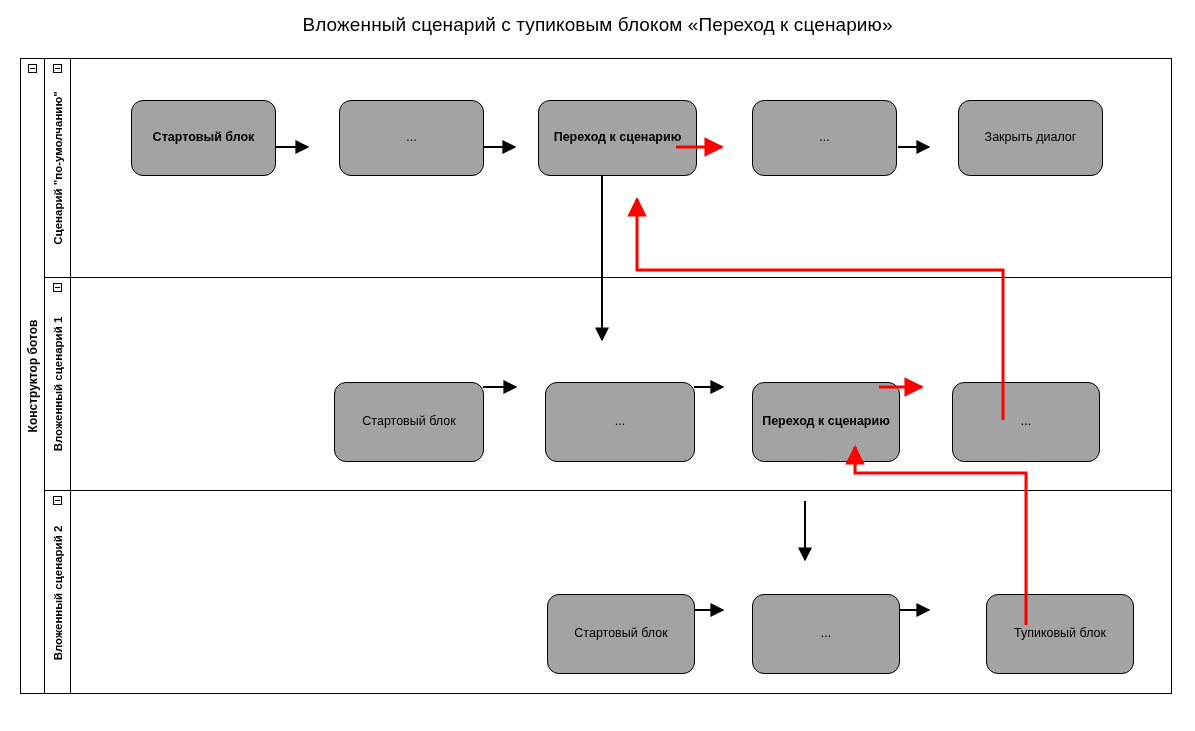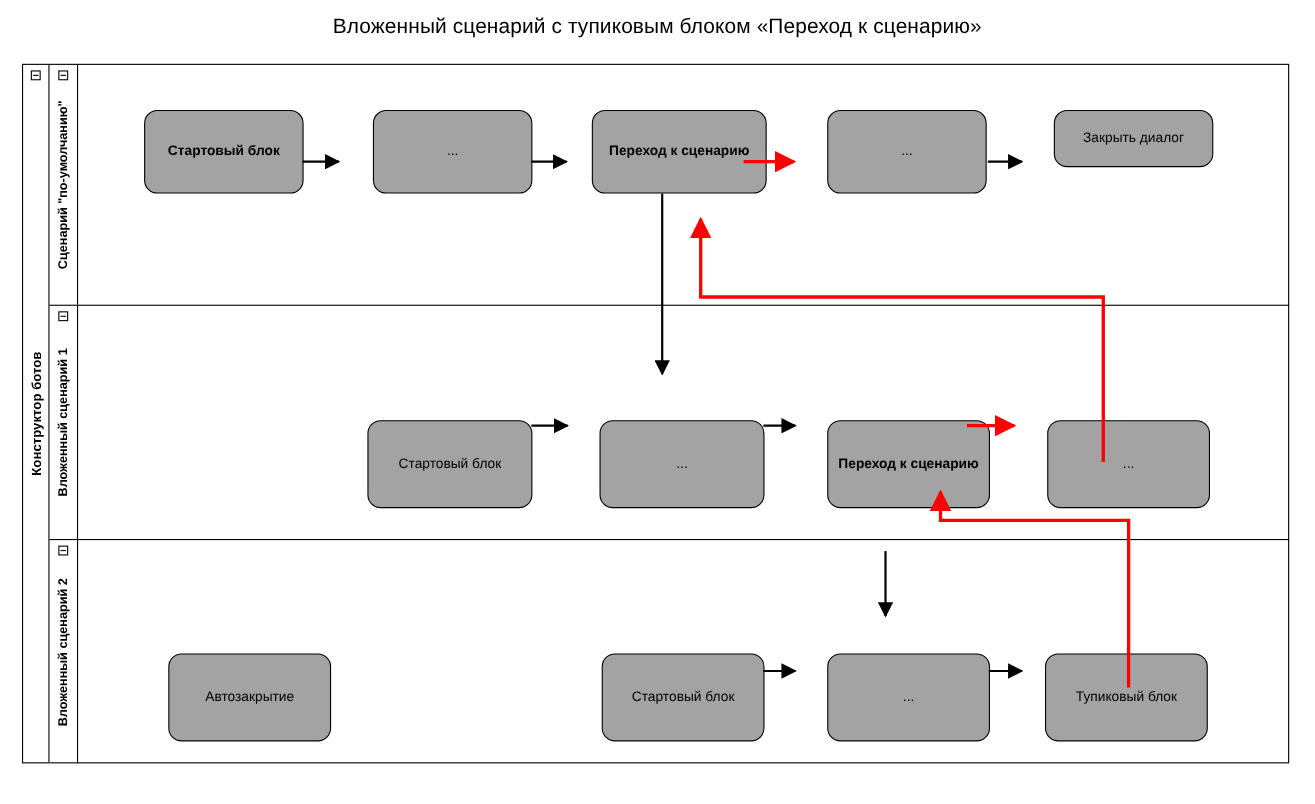--- a/index.html
+++ b/index.html
@@ -137,43 +137,42 @@
 
   <div class="lane" style="top:0; height:219px;">
     <div class="lane-header">
       <div class="collapse-box" style="left:8px; top:5px;"></div>
       <div class="vtext">Сценарий "по-умолчанию"</div>
     </div>
     <div class="node bold" style="left:86px; top:41px; width:145px; height:76px;">Стартовый блок</div>
     <div class="node" style="left:294px; top:41px; width:145px; height:76px;">...</div>
     <div class="node bold" style="left:493px; top:41px; width:159px; height:76px;">Переход к сценарию</div>
     <div class="node" style="left:707px; top:41px; width:145px; height:76px;">...</div>
-    <div class="node" style="left:913px; top:41px; width:145px; height:52px;">Закрыть диалог</div>
+    <div class="node" style="left:913px; top:41px; width:145px; height:76px;">Закрыть диалог</div>
   </div>
 
   <div class="lane" style="top:219px; height:213px;">
     <div class="lane-header">
       <div class="collapse-box" style="left:8px; top:5px;"></div>
       <div class="vtext">Вложенный сценарий 1</div>
     </div>
     <div class="node" style="left:289px; top:104px; width:150px; height:80px;">Стартовый блок</div>
     <div class="node" style="left:500px; top:104px; width:150px; height:80px;">...</div>
     <div class="node bold" style="left:707px; top:104px; width:148px; height:80px;">Переход к сценарию</div>
     <div class="node" style="left:907px; top:104px; width:148px; height:80px;">...</div>
   </div>
 
   <div class="lane last" style="top:432px; height:203px;">
     <div class="lane-header">
       <div class="collapse-box" style="left:8px; top:5px;"></div>
       <div class="vtext">Вложенный сценарий 2</div>
     </div>
-    <div class="node" style="left:108px; top:103px; width:148px; height:80px;">Автозакрытие</div>
     <div class="node" style="left:502px; top:103px; width:148px; height:80px;">Стартовый блок</div>
     <div class="node" style="left:707px; top:103px; width:148px; height:80px;">...</div>
-    <div class="node" style="left:905px; top:103px; width:148px; height:80px;">Тупиковый блок</div>
+    <div class="node" style="left:941px; top:103px; width:148px; height:80px;">Тупиковый блок</div>
   </div>
 </div>
 
 <svg id="wires">
   <defs>
     <marker id="arrow-black" viewBox="0 0 10 10" refX="9" refY="5" markerWidth="7" markerHeight="7" orient="auto-start-reverse">
       <path d="M 0 0 L 10 5 L 0 10 z" fill="#000000"></path>
     </marker>
     <marker id="arrow-red" viewBox="0 0 10 10" refX="9" refY="5" markerWidth="6.5" markerHeight="6.5" orient="auto-start-reverse">
       <path d="M 0 0 L 10 5 L 0 10 z" fill="#ff0000"></path>

